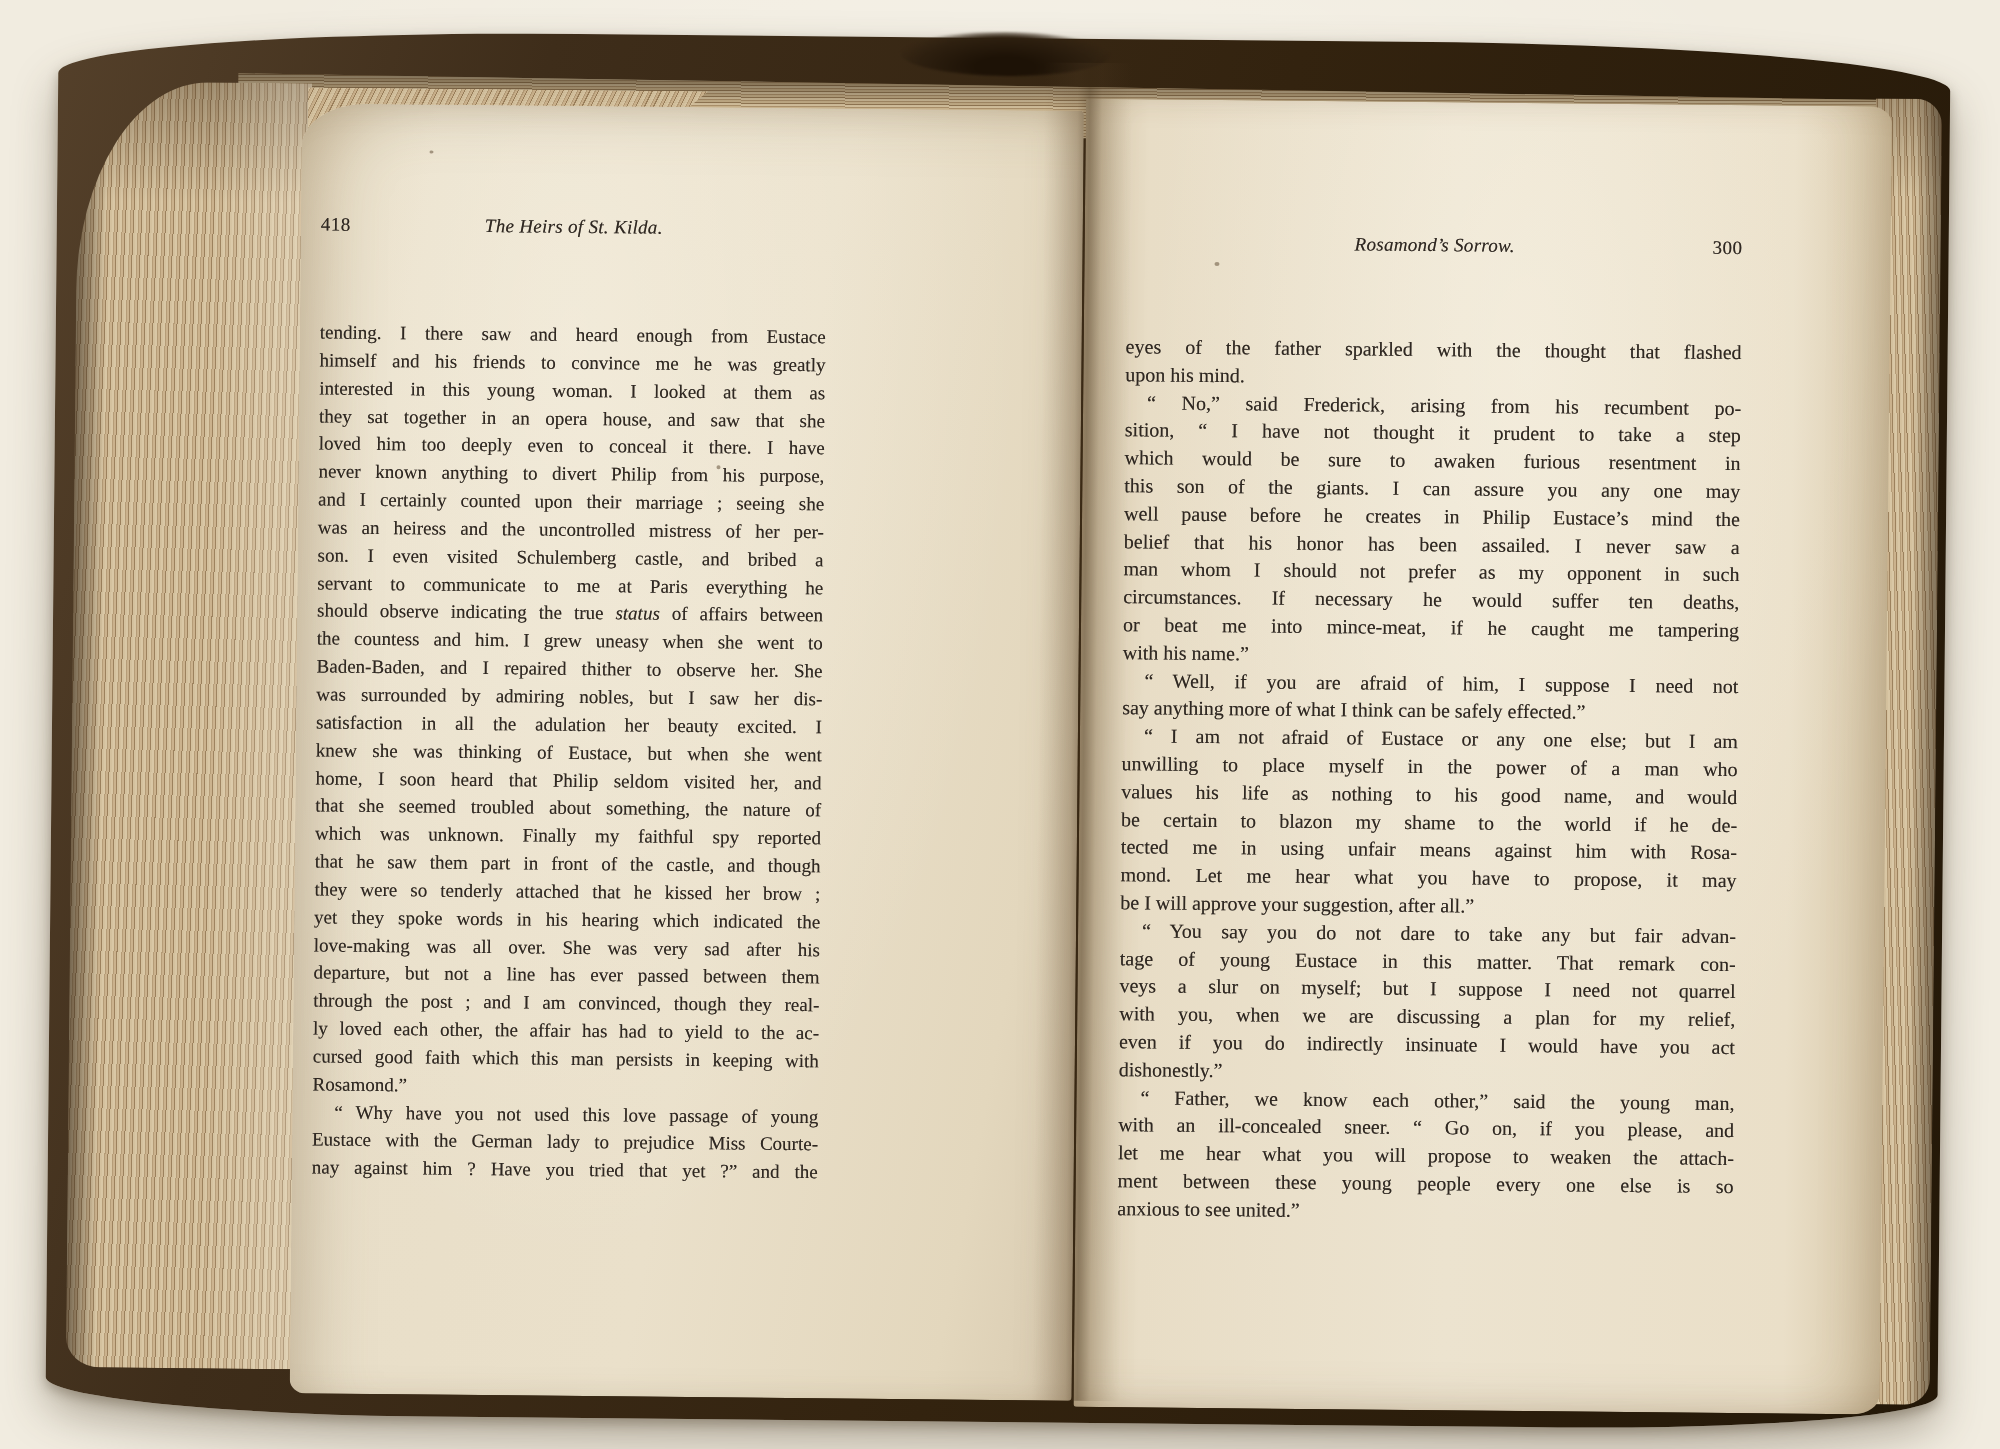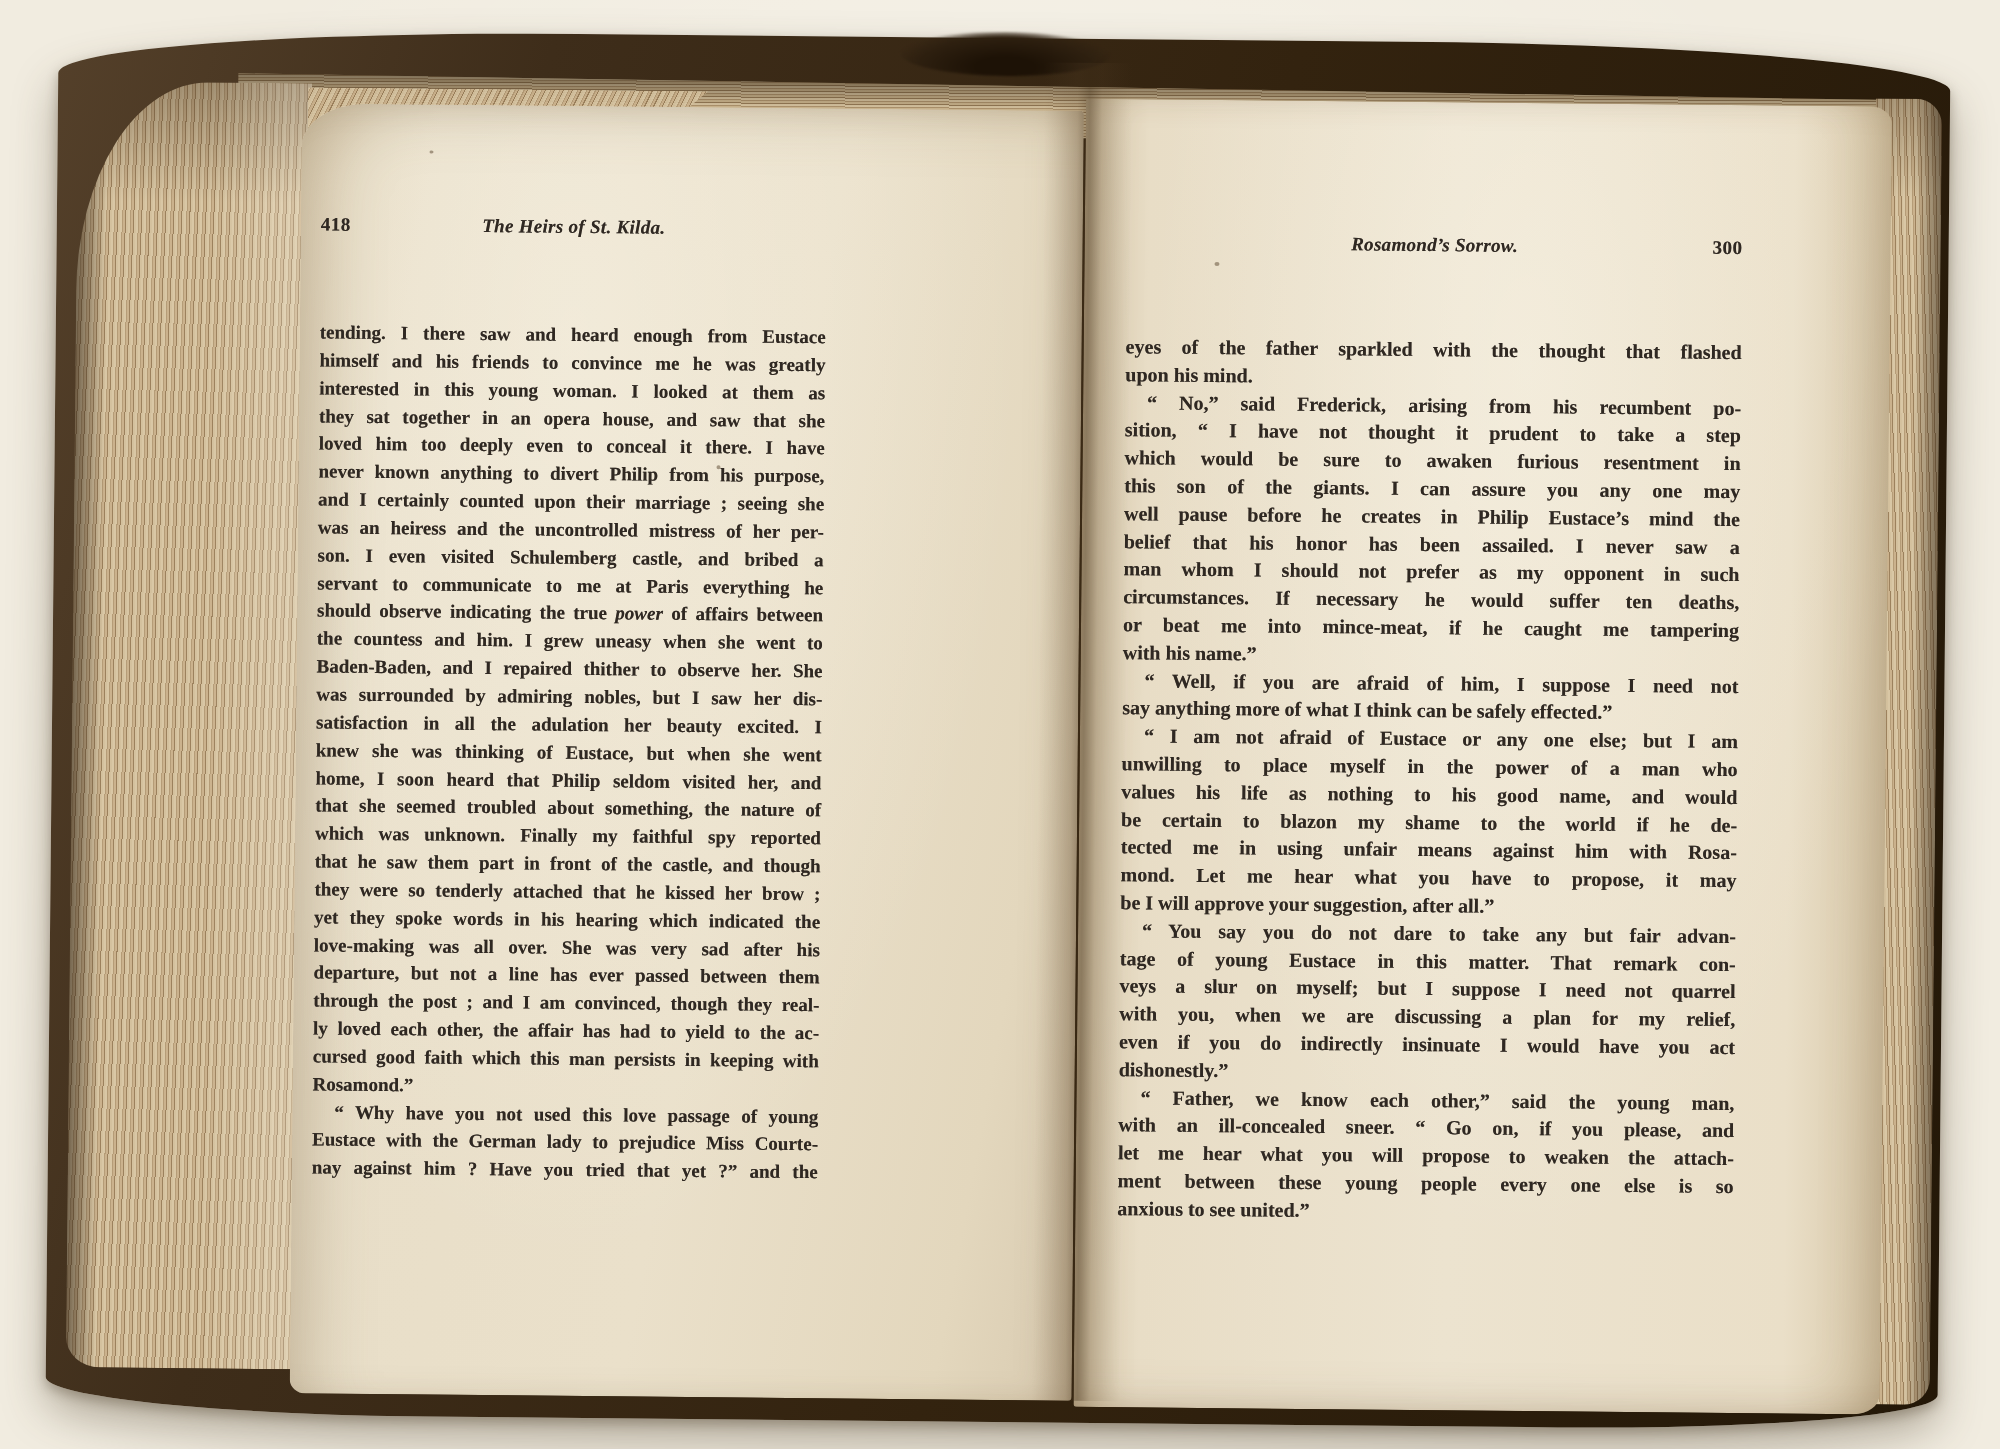--- a/index.html
+++ b/index.html
@@ -2,21 +2,20 @@
 <html><head>
 <meta charset="utf-8">
 <style>
   html,body{margin:0;padding:0;background:#e9e4d8;}
   .scene{
     position:relative;width:2000px;height:1449px;overflow:hidden;
     background:
       radial-gradient(ellipse at 50% 40%, rgba(255,255,250,.5), rgba(0,0,0,0) 70%),
       #f1ece0;
     font-family:"Liberation Serif","DejaVu Serif",serif;
-    font-weight:bold;
   }
   .book{position:absolute;left:52px;top:38px;width:1892px;height:1384px;transform:rotate(.55deg);}
   .cover{
     position:absolute;inset:0;
     background:linear-gradient(105deg,#54402a 0%,#3e2d1a 22%,#33230f 55%,#241808 100%);
     border-radius:520px 520px 380px 380px / 44px 44px 36px 36px;
     box-shadow:0 22px 44px rgba(80,65,45,.38),0 5px 12px rgba(80,65,45,.35);
   }
   .headcap{
     position:absolute;left:842px;top:-6px;width:210px;height:44px;
@@ -124,21 +123,21 @@
         <div class="line">tending.  I there saw and heard enough from Eustace</div>
         <div class="line">himself and his friends to convince me he was greatly</div>
         <div class="line">interested in this young woman.  I looked at them as</div>
         <div class="line">they sat together in an opera house, and saw that she</div>
         <div class="line">loved him too deeply even to conceal it there.  I have</div>
         <div class="line">never known anything to divert Philip from his purpose,</div>
         <div class="line">and I certainly counted upon their marriage ; seeing she</div>
         <div class="line">was an heiress and the uncontrolled mistress of her per-</div>
         <div class="line">son.  I even visited Schulemberg castle, and bribed a</div>
         <div class="line">servant to communicate to me at Paris everything he</div>
-        <div class="line"><span>should observe indicating the true </span><i>power</i><span> of affairs between</span></div>
+        <div class="line"><span>should observe indicating the true </span><i>status</i><span> of affairs between</span></div>
         <div class="line">the countess and him.  I grew uneasy when she went to</div>
         <div class="line">Baden-Baden, and I repaired thither to observe her.  She</div>
         <div class="line">was surrounded by admiring nobles, but I saw her dis-</div>
         <div class="line">satisfaction in all the adulation her beauty excited.  I</div>
         <div class="line">knew she was thinking of Eustace, but when she went</div>
         <div class="line">home, I soon heard that Philip seldom visited her, and</div>
         <div class="line">that she seemed troubled about something, the nature of</div>
         <div class="line">which was unknown.  Finally my faithful spy reported</div>
         <div class="line">that he saw them part in front of the castle, and though</div>
         <div class="line">they were so tenderly attached that he kissed her brow ;</div>

